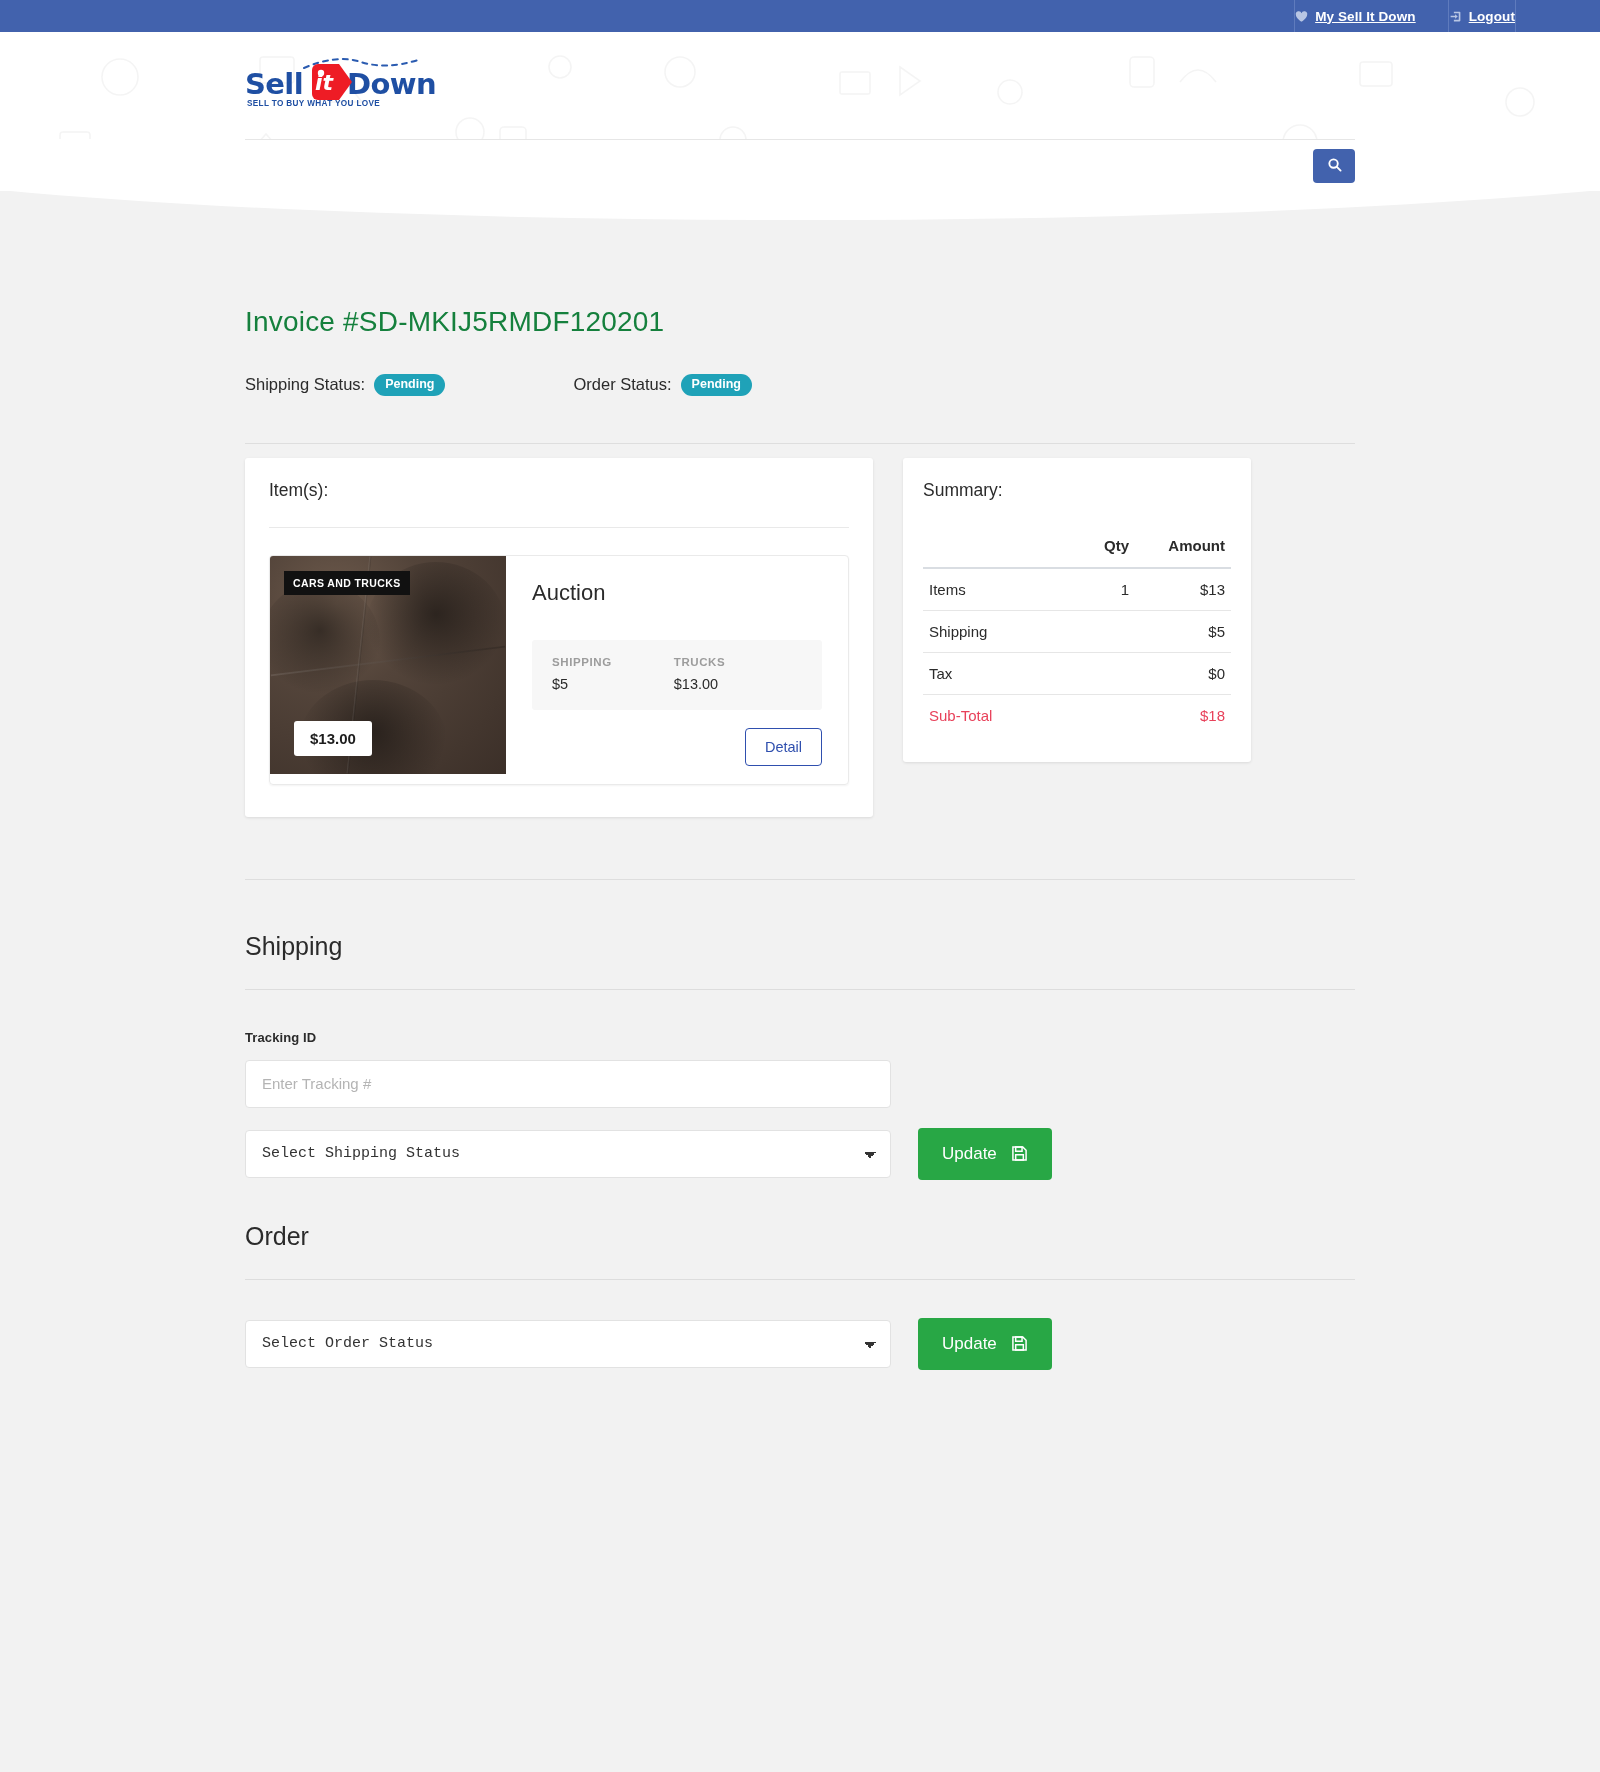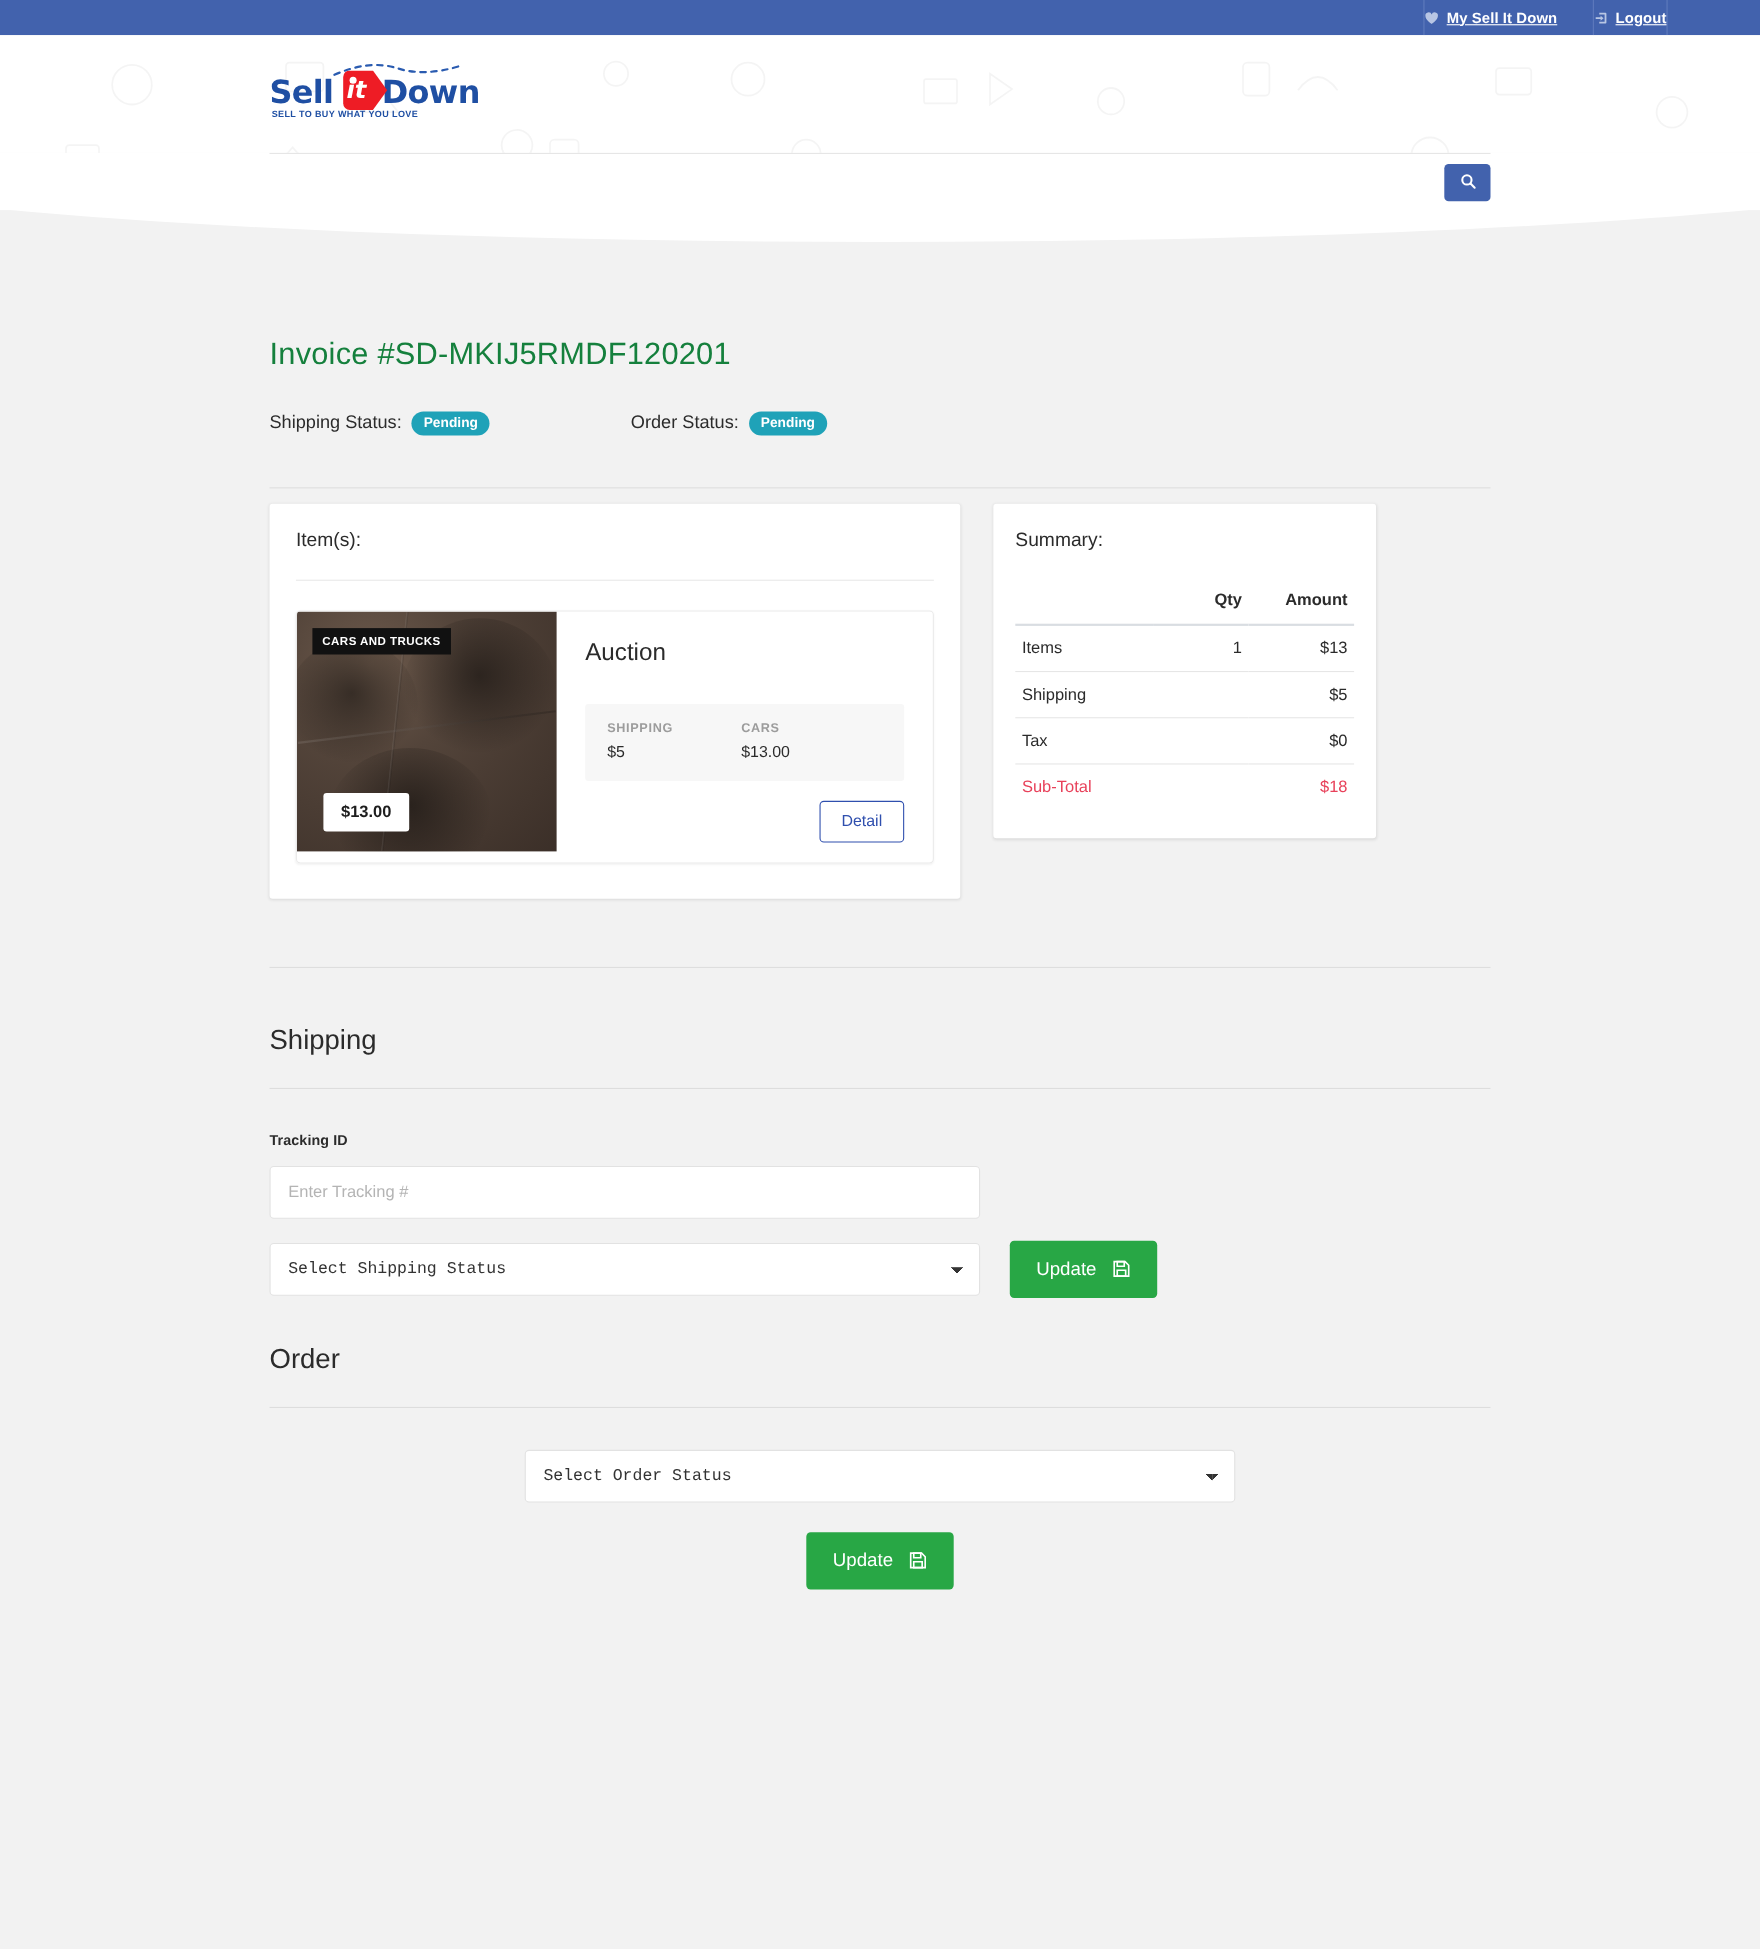--- a/index.html
+++ b/index.html
@@ -471,21 +471,21 @@
 
         <div class="item-body">
           <div class="item-name">Auction</div>
 
           <div class="meta-box">
             <div>
               <div class="meta-label">SHIPPING</div>
               <div class="meta-value">$5</div>
             </div>
             <div>
-              <div class="meta-label">CARS</div>
+              <div class="meta-label">TRUCKS</div>
               <div class="meta-value">$13.00</div>
             </div>
           </div>
 
           <div class="item-actions">
             <button class="btn-detail">Detail</button>
           </div>
         </div>
       </div>
     </div>
@@ -550,21 +550,21 @@
             <path d="M4.4 1.8h6v4h-6z"></path>
             <path d="M4.4 9.2h7.2v5H4.4z"></path>
         </svg>
       </span>
     </button>
   </div>
 
   <h2 class="section-head" style="margin-top:42px;">Order</h2>
   <div class="section-rule"></div>
 
-  <div class="row-control" style="margin-top:38px;flex-direction:column;">
+  <div class="row-control" style="margin-top:38px;">
     <select class="select-box">
       <option>Select Order Status</option>
     </select>
     <button class="btn-update">
       <span>Update</span>
       <span>
         <svg width="17" height="17" viewBox="0 0 16 16" fill="none" stroke="#fff" stroke-width="1.4">
           <path d="M1.8 1.8h9.3l3.1 3.1v9.3H1.8z"></path>
             <path d="M4.4 1.8h6v4h-6z"></path>
             <path d="M4.4 9.2h7.2v5H4.4z"></path>

